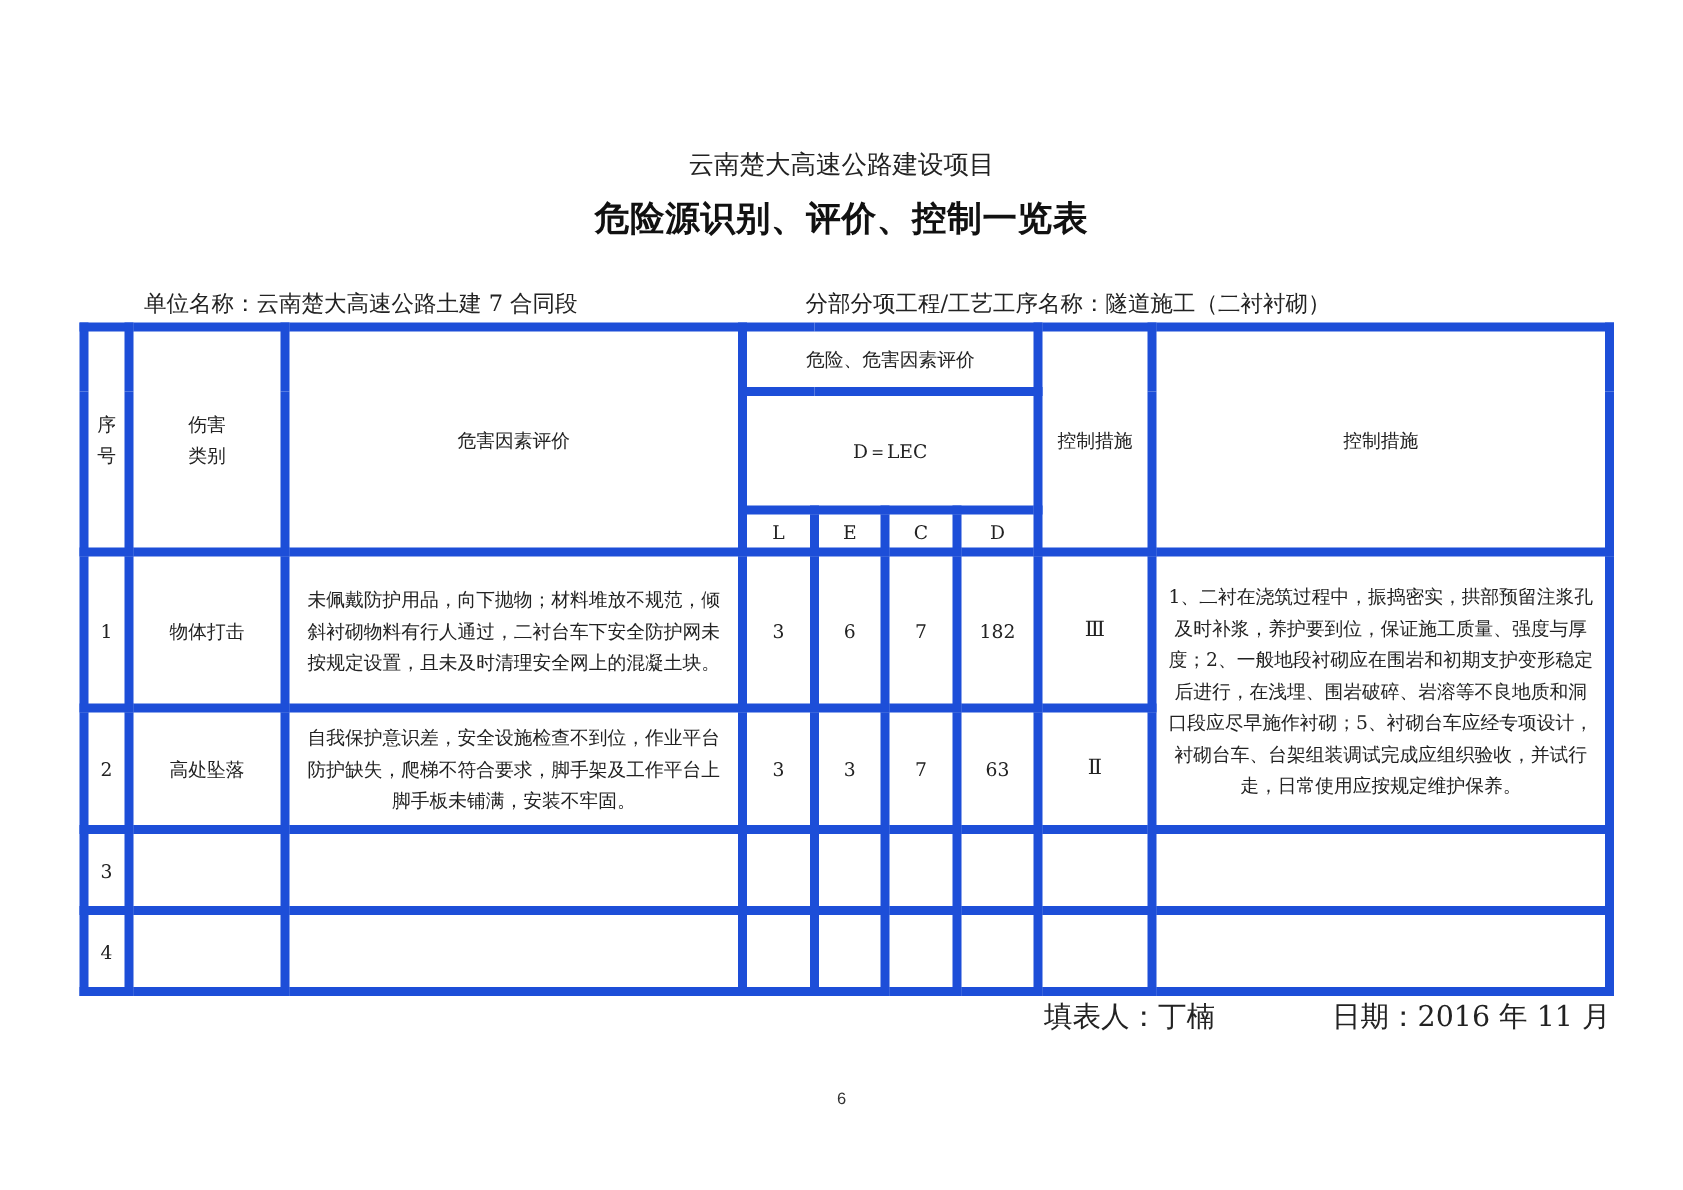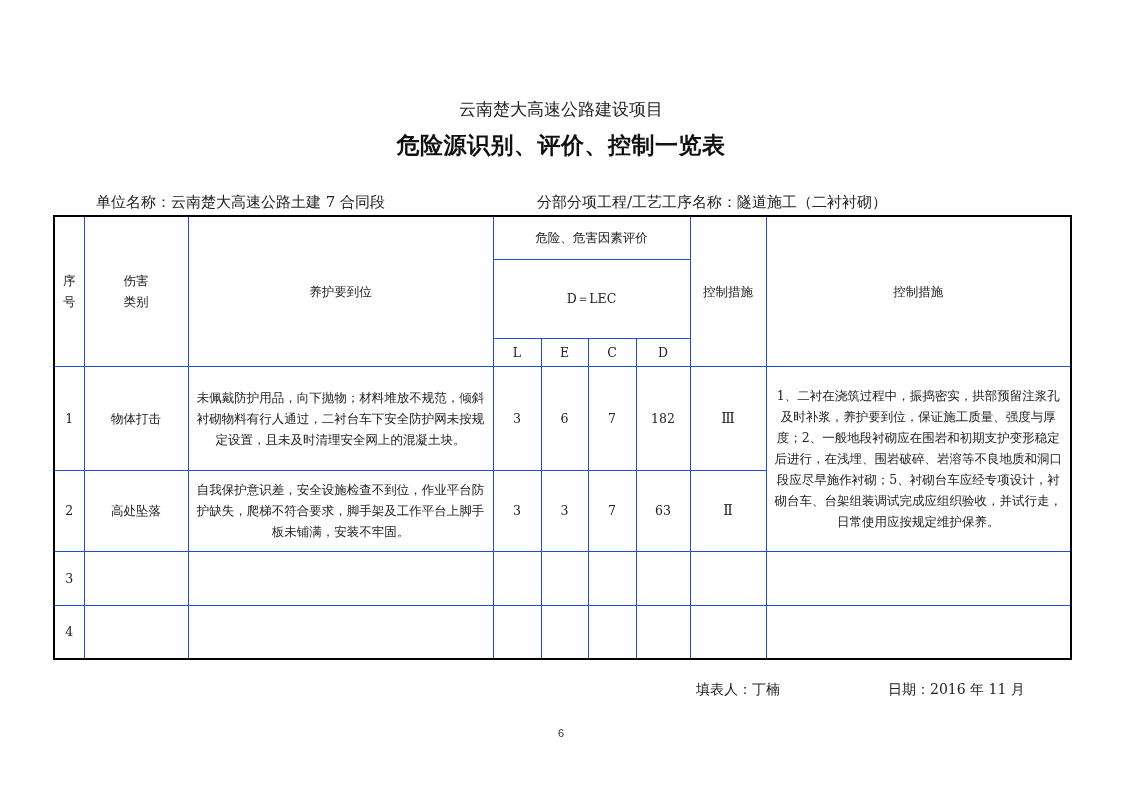--- a/index.html
+++ b/index.html
@@ -7,23 +7,23 @@
            font-family: "DejaVu Serif", "Liberation Serif", serif; color: #1a1a1a; }
     .abs { position: absolute; }
     .project-title { left: 0; width: 1122px; top: 66px; text-align: center; font-size: 17px; color: #222; margin-top: 32px; }
     .main-title { left: 0; width: 1122px; top: 130px; text-align: center; font-size: 23px; font-weight: bold;
                   font-family: "DejaVu Sans", "Liberation Sans", sans-serif; color: #111; letter-spacing: 0.5px; }
     .meta { top: 193px; font-size: 15px; color: #222; white-space: nowrap; }
     .meta-unit { left: 96px; }
     .meta-process { left: 497px; margin-left: 40px; }
     table.grid { position: absolute; left: 53px; top: 215px; width: 1017px; border-collapse: collapse;
                  table-layout: fixed; border: 2px solid #000; font-size: 12.5px; }
-    table.grid td { border: 1px solid #1d4ed8; text-align: center; vertical-align: middle; padding: 0 4px;
+    table.grid td { border: 6px solid #1d4ed8; text-align: center; vertical-align: middle; padding: 0 4px;
                     line-height: 21px; color: #222; }
-    .footer { top: 681px; font-size: 14px; color: #222; white-space: nowrap; }
+    .footer { top: 665px; font-size: 19px; color: #222; white-space: nowrap; }
     .footer-filler { left: 696px; }
     .footer-date { left: 888px; text-align: right; }
     .page-num { left: 0; width: 1122px; top: 727px; text-align: center; font-size: 11px; color: #333;
                 font-family: "Liberation Sans", sans-serif; }
   </style>
 </head>
 <body>
 
 <div class="abs project-title">云南楚大高速公路建设项目</div>
 <div class="abs main-title">危险源识别、评价、控制一览表</div>
@@ -46,21 +46,21 @@
   <tbody>
       <tr style="height:43px">
     <td rowspan="3">
       <div>序</div>
       <div>号</div>
     </td>
     <td rowspan="3">
       <div>伤害</div>
       <div>类别</div>
     </td>
-    <td rowspan="3">养护要到位</td>
+    <td rowspan="3">危害因素评价</td>
     <td colspan="4">危险、危害因素评价</td>
     <td rowspan="3">控制措施</td>
     <td rowspan="3">控制措施</td>
   </tr>
   <tr style="height:79px">
     <td colspan="4">D＝LEC</td>
   </tr>
   <tr style="height:28px">
     <td>L</td>
     <td>E</td>

